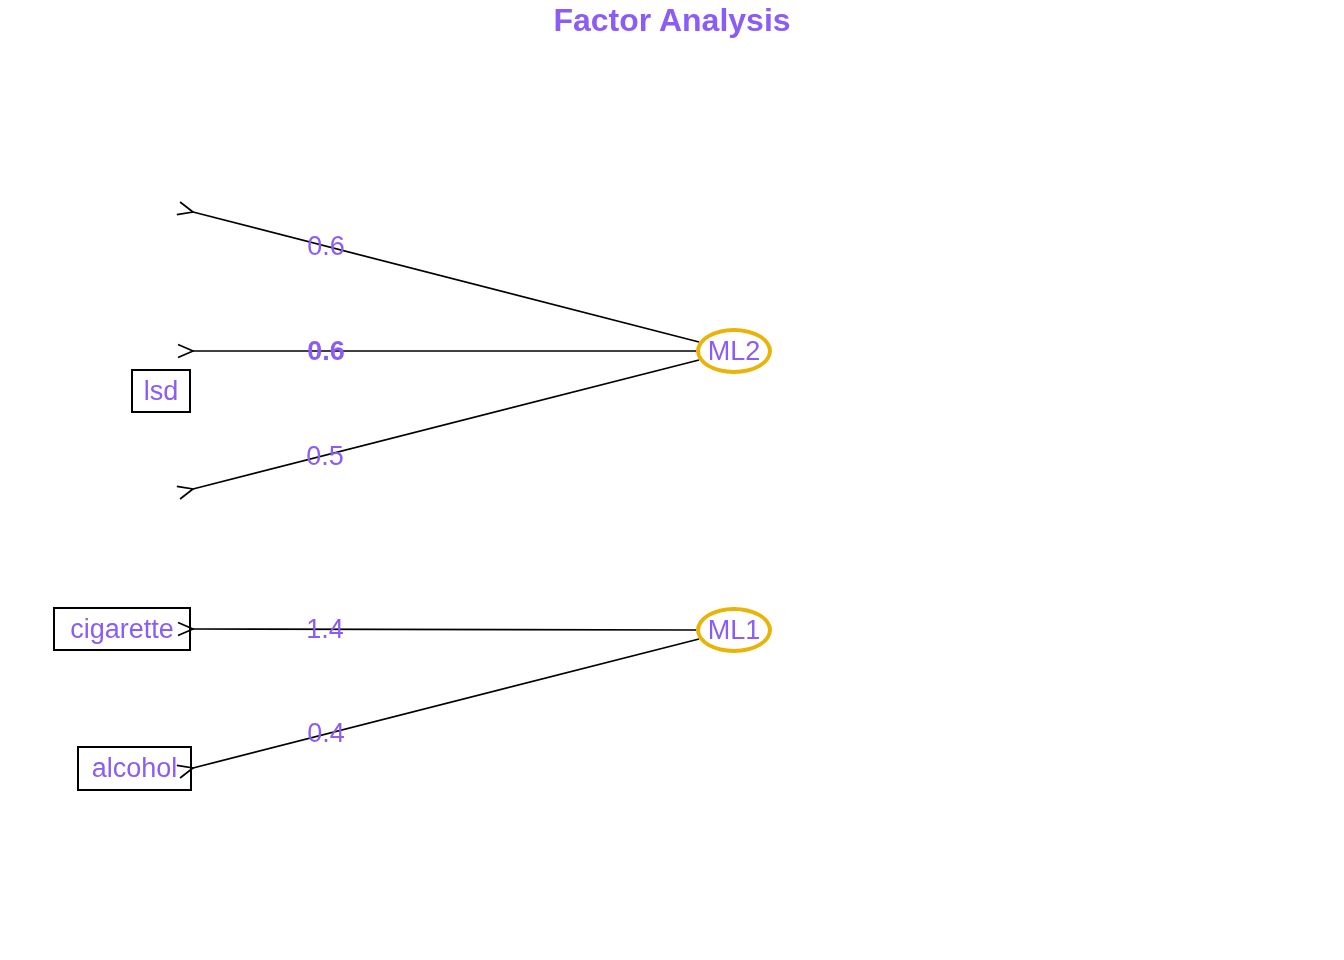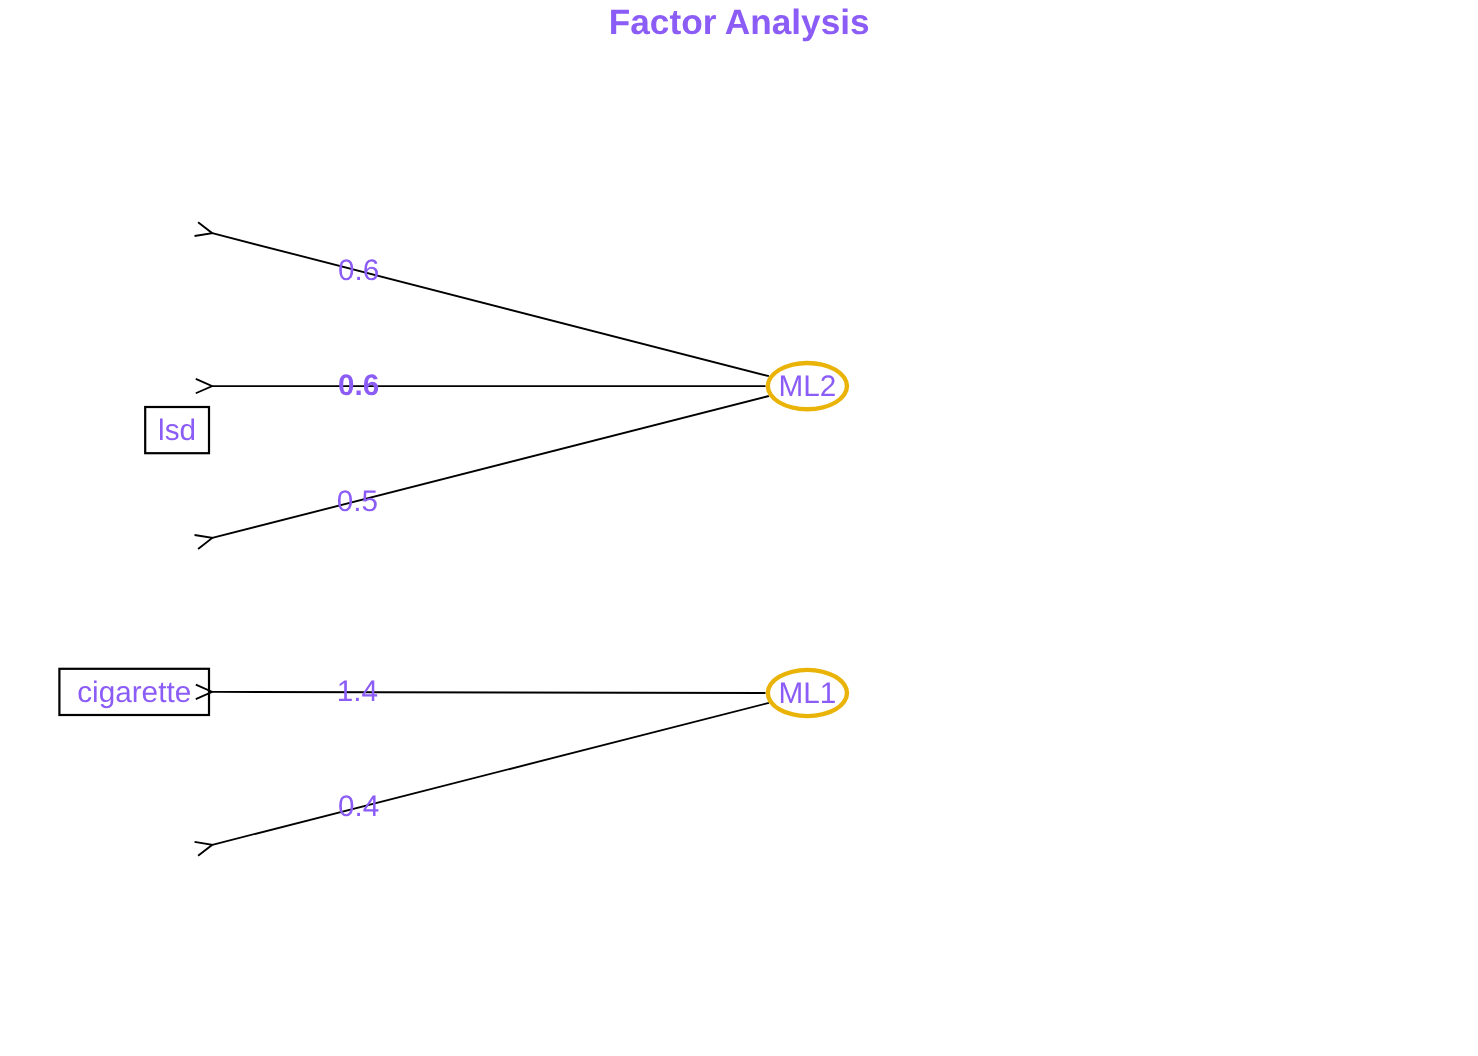--- a/index.html
+++ b/index.html
@@ -77,20 +77,21 @@
     </defs>
     <line x1="699" y1="342" x2="193" y2="212" stroke="#000000" stroke-width="1.7" marker-end="url(#openArrow)"></line>
     <line x1="696" y1="351" x2="193" y2="351" stroke="#000000" stroke-width="1.7" marker-end="url(#openArrow)"></line>
     <line x1="699" y1="360" x2="193" y2="489" stroke="#000000" stroke-width="1.7" marker-end="url(#openArrow)"></line>
     <line x1="696" y1="630" x2="193" y2="629" stroke="#000000" stroke-width="1.7" marker-end="url(#openArrow)"></line>
     <line x1="699" y1="639" x2="193" y2="768" stroke="#000000" stroke-width="1.7" marker-end="url(#openArrow)"></line>
   </svg>
 
   <div class="var-box" style="left:131px; top:329px; width:60px; height:44px;margin-top:40px;">lsd</div>
   <div class="var-box" style="left:53px; top:607px; width:138px; height:44px;text-align:right;">cigarette</div>
+  <div class="var-box" style="left:77px; top:746px; width:115px; height:45px;">alcohol</div>
 
   <div class="factor-ellipse" style="left:696px; top:328px; width:76px; height:46px;">ML2</div>
   <div class="factor-ellipse" style="left:696px; top:607px; width:76px; height:46px;">ML1</div>
 
   <div class="loading-label" style="left:326px; top:246px;">0.6</div>
   <div class="loading-label" style="left:326px; top:351px;font-weight:bold;">0.6</div>
   <div class="loading-label" style="left:325px; top:456px;">0.5</div>
   <div class="loading-label" style="left:325px; top:629px;">1.4</div>
   <div class="loading-label" style="left:326px; top:733px;">0.4</div>
 

